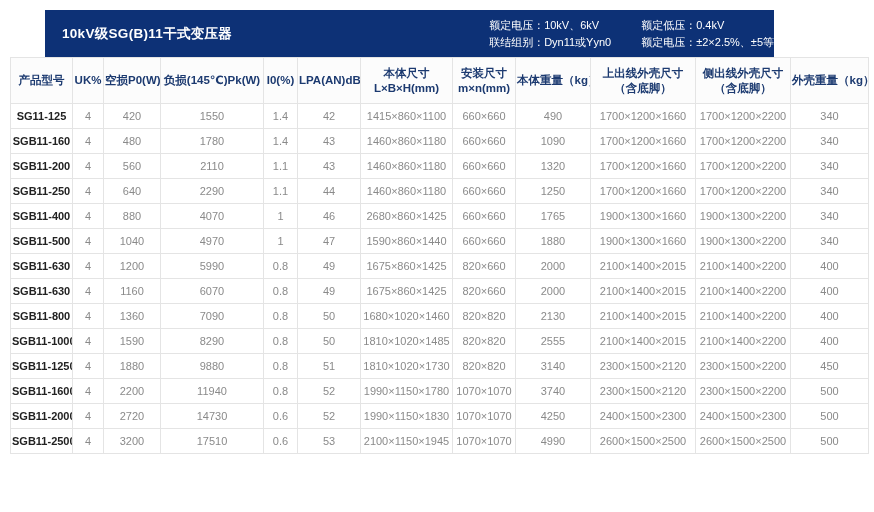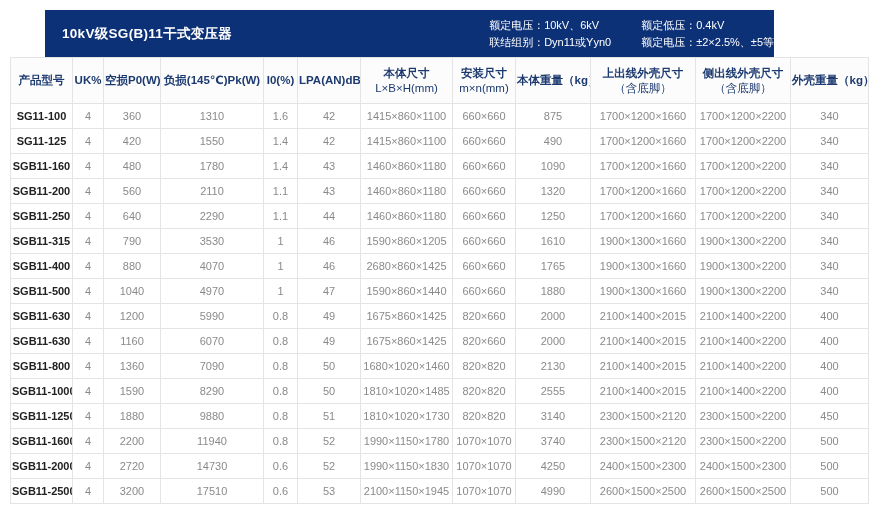--- a/index.html
+++ b/index.html
@@ -24,21 +24,21 @@
   .banner-specs{margin-left:auto;display:grid;grid-template-columns:auto auto;
     column-gap:30px;row-gap:2px;font-size:11px;line-height:15px;white-space:nowrap;}
   .spec span{display:inline;}
 
   
   table{border-collapse:collapse;table-layout:fixed;width:858px;background:#fff;padding-left:21px;}
   th,td{border:1px solid var(--border);text-align:center;vertical-align:middle;
     overflow:hidden;white-space:nowrap;}
   thead th{height:46px;background:var(--header-bg);color:var(--header-text);
     font-size:11.5px;font-weight:bold;line-height:15px;padding:2px 1px;}
-  thead th .sub{font-weight:normal;text-align:center;}
+  thead th .sub{font-weight:bold;text-align:center;}
   tbody td{height:25px;font-size:11px;color:var(--body-text);padding:0 1px;}
   tbody td.model{color:var(--model-text);font-weight:bold;}
 </style>
 </head>
 <body>
 
 <div class="page">
 
   <div class="banner">
     <div class="banner-title">10kV级SG(B)11干式变压器</div>
@@ -104,34 +104,20 @@
             <div>侧出线外壳尺寸</div>
             <div class="sub">（含底脚）</div>
           </th>
           <th>
             <div>外壳重量（kg）</div>
           </th>
         </tr>
     </thead>
     <tbody>
         <tr>
-          <td class="model">SG11-100</td>
-          <td>4</td>
-          <td>360</td>
-          <td>1310</td>
-          <td>1.6</td>
-          <td>42</td>
-          <td>1415×860×1100</td>
-          <td>660×660</td>
-          <td>875</td>
-          <td>1700×1200×1660</td>
-          <td>1700×1200×2200</td>
-          <td>340</td>
-        </tr>
-        <tr>
           <td class="model">SG11-125</td>
           <td>4</td>
           <td>420</td>
           <td>1550</td>
           <td>1.4</td>
           <td>42</td>
           <td>1415×860×1100</td>
           <td>660×660</td>
           <td>490</td>
           <td>1700×1200×1660</td>
@@ -171,34 +157,20 @@
           <td>4</td>
           <td>640</td>
           <td>2290</td>
           <td>1.1</td>
           <td>44</td>
           <td>1460×860×1180</td>
           <td>660×660</td>
           <td>1250</td>
           <td>1700×1200×1660</td>
           <td>1700×1200×2200</td>
-          <td>340</td>
-        </tr>
-        <tr>
-          <td class="model">SGB11-315</td>
-          <td>4</td>
-          <td>790</td>
-          <td>3530</td>
-          <td>1</td>
-          <td>46</td>
-          <td>1590×860×1205</td>
-          <td>660×660</td>
-          <td>1610</td>
-          <td>1900×1300×1660</td>
-          <td>1900×1300×2200</td>
           <td>340</td>
         </tr>
         <tr>
           <td class="model">SGB11-400</td>
           <td>4</td>
           <td>880</td>
           <td>4070</td>
           <td>1</td>
           <td>46</td>
           <td>2680×860×1425</td>

